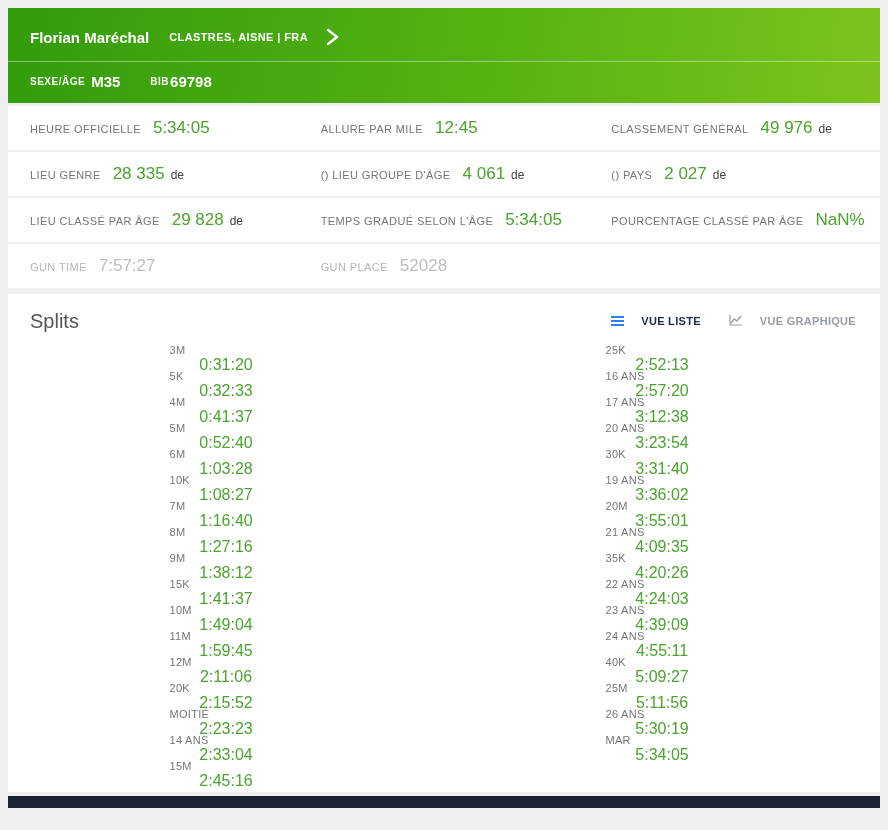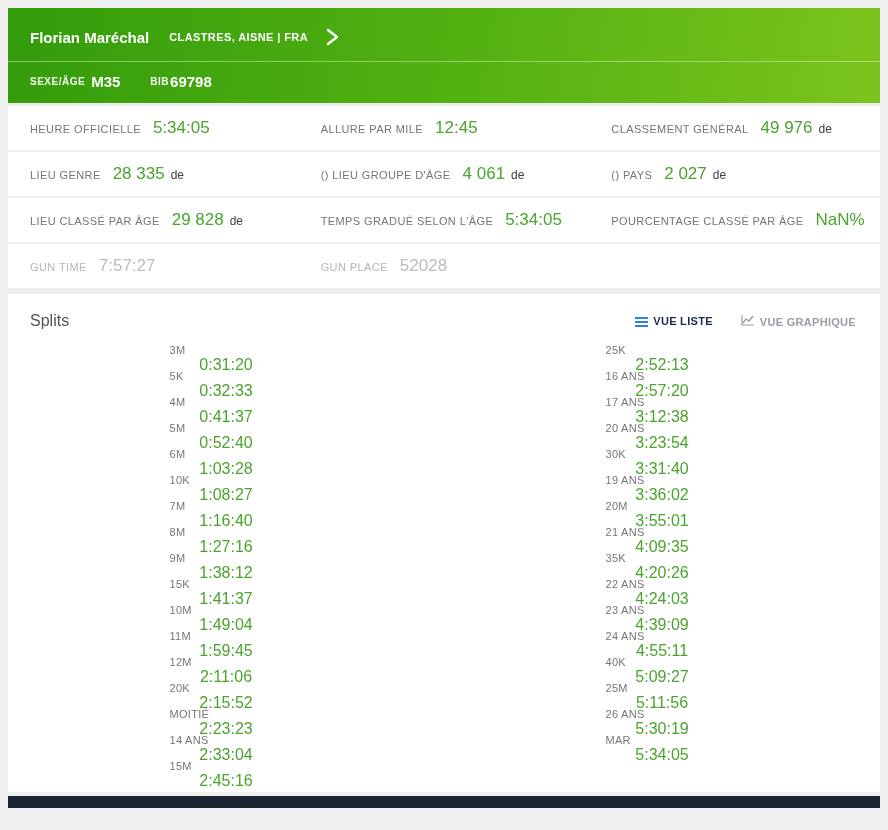--- a/index.html
+++ b/index.html
@@ -34,24 +34,24 @@
   .stat-cell { width:33.333%; flex:none; display:flex; align-items:baseline; padding-left:22px; }
   .stat-label { font-size:11px; color:#757575; letter-spacing:.4px; margin-right:12px; white-space:nowrap; }
   .stat-value { font-size:17px; color:#4aa42d; white-space:nowrap; }
   .stat-suffix { font-size:12px; color:#404040; margin-left:6px; }
   .stat-row.muted .stat-label { color:#b5b5b5; }
   .stat-row.muted .stat-value { color:#bdbdbd; }
 
   
   .splits-card { background:#fff; margin-top:6px; padding:16px 0 6px 0; }
   .splits-header { display:flex; justify-content:space-between; align-items:center; padding:0 24px 0 22px; height:22px; }
-  .splits-title { font-size:16px; color:#545454; font-weight:normal; margin:0; }
+  .splits-title { font-size:20px; color:#545454; font-weight:normal; margin:0; }
   .views { display:flex; align-items:center; gap:28px; }
   .view-btn {
-    display:flex; align-items:flex-end; gap:5px; background:none; border:none; padding:0;
+    display:flex; align-items:center; gap:17px; background:none; border:none; padding:0;
     font-family:"Liberation Sans", sans-serif; font-size:11px; font-weight:bold;
     letter-spacing:.3px; cursor:pointer;
   }
   .view-btn.active { color:#1b2a4a; }
   .view-btn.inactive { color:#989da3; }
   .icon-ham { width:13px; height:10px; border-top:2px solid #2d7ff0; border-bottom:2px solid #2d7ff0; position:relative; display:inline-block; }
   .icon-ham::after { content:""; position:absolute; left:0; right:0; top:2px; height:2px; background:#2d7ff0; }
 
   .splits-columns { display:flex; padding-top:12px; }
   .splits-col { width:50%; }

